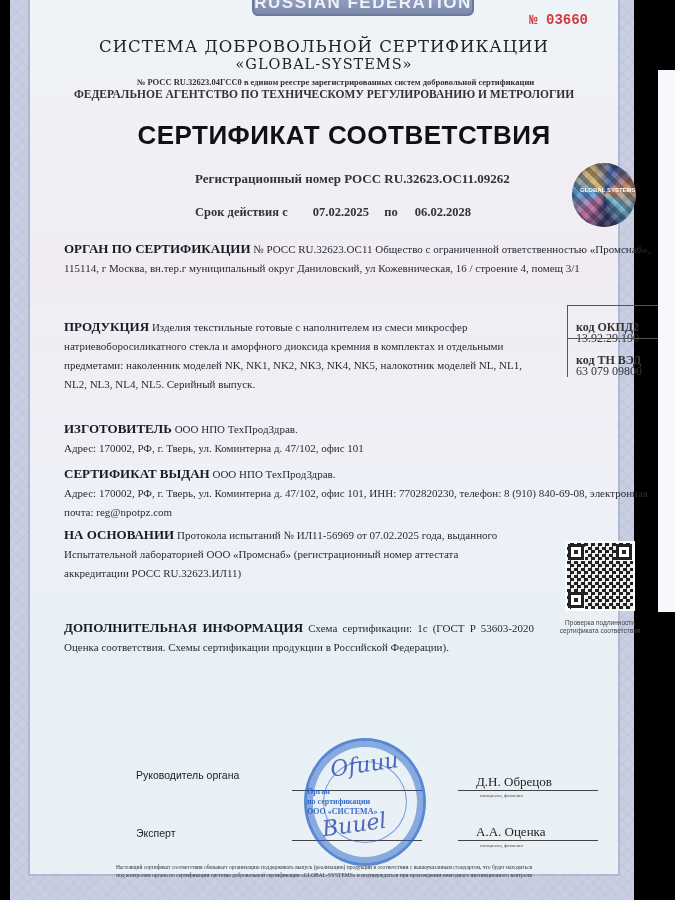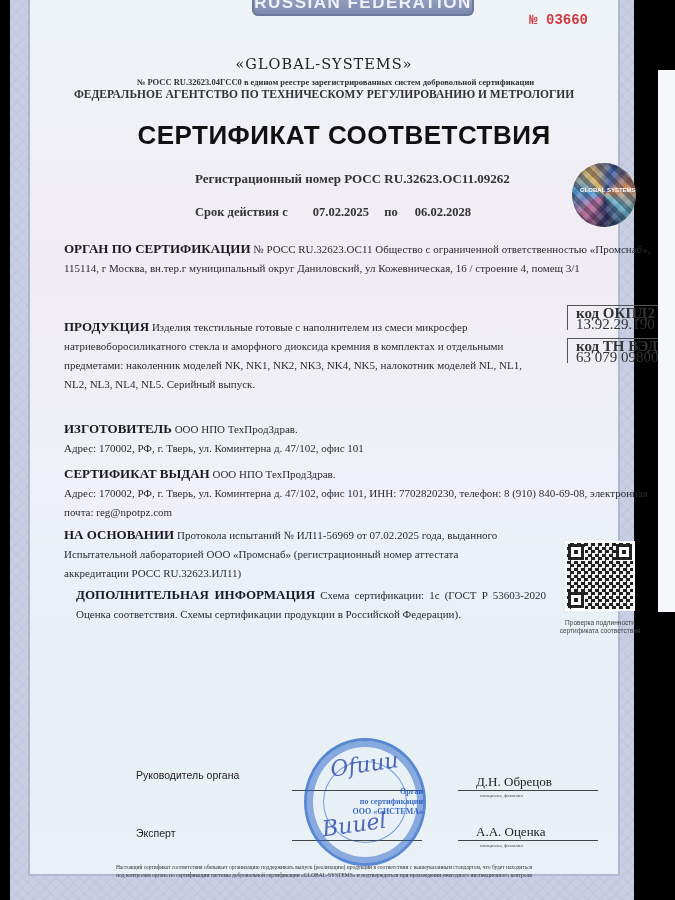--- a/index.html
+++ b/index.html
@@ -62,23 +62,23 @@
     .holo-text { position: absolute; left: 8px; top: 24px; font-size: 6px; color: #fff; font-family: "Liberation Sans", sans-serif; z-index: 2; font-weight: bold; }
 
     .section { position: absolute; left: 34px; font-size: 11px; line-height: 19px; color: #2a2a33; }
     .section .head { font-weight: bold; font-size: 13px; color: #1a1a22; }
     .sec-organ { top: 239px; width: 600px; }
     .sec-product { top: 317px; width: 480px; }
     .sec-docs { top: 374px; width: 560px; }
     .sec-maker { top: 419px; width: 560px; }
     .sec-issued { top: 464px; width: 600px; }
     .sec-basis { top: 525px; width: 460px; }
-    .sec-extra { top: 585px; width: 470px; text-align: justify; margin-left: 12px; }
-
-    .code-box { position: absolute; left: 537px; width: 95px; border-left: 1.5px solid #555; border-top: 1.5px solid #555; padding: 2px 0 0 8px; font-size: 15px; line-height: 11px; color: #333; }
+    .sec-extra { top: 618px; width: 470px; text-align: justify; }
+
+    .code-box { position: absolute; left: 537px; width: 95px; border-left: 1.5px solid #555; border-top: 1.5px solid #555; padding: 16px 0 0 8px; font-size: 12px; line-height: 11px; color: #333; }
     .code-box .lbl { font-weight: bold; }
     .code-okpd { top: 305px; }
     .code-tnved { top: 338px; }
 
     .qr { position: absolute; left: 535px; top: 541px; width: 70px; height: 70px; background:
       linear-gradient(#fff,#fff) 4px 4px / 14px 14px no-repeat,
       linear-gradient(#fff,#fff) 52px 4px / 14px 14px no-repeat,
       linear-gradient(#fff,#fff) 4px 52px / 14px 14px no-repeat,
       repeating-conic-gradient(#222 0 25%, #eee 0 50%) 0 0 / 7px 7px;
       border: 2px solid #fff;
@@ -92,34 +92,35 @@
     .sign-line-right { position: absolute; left: 428px; width: 140px; height: 1px; background: #444; }
     .sign-name { position: absolute; left: 446px; font-size: 13px; color: #222; }
     .sign-cap { position: absolute; left: 450px; font-size: 5px; color: #555; }
 
     .stamp {
       position: absolute; left: 274px; top: 738px; width: 122px; height: 128px; border-radius: 50%;
       border: 3px solid rgba(40,100,200,0.75);
       box-shadow: inset 0 0 0 4px rgba(255,255,255,0), inset 0 0 0 6px rgba(40,100,200,0.5);
     }
     .stamp-inner { position: absolute; left: 16px; top: 20px; right: 16px; bottom: 20px; border-radius: 50%; border: 1.5px solid rgba(40,100,200,0.6); }
-    .stamp-text { position: absolute; left: 0; right: 0; top: 46px; text-align: right; color: rgba(30,85,190,0.85); font-size: 8px; line-height: 10px; font-weight: bold; }
+    .stamp-text { position: absolute; left: 0; right: 0; top: 46px; text-align: left; color: rgba(30,85,190,0.85); font-size: 8px; line-height: 10px; font-weight: bold; }
     .signature { position: absolute; font-family: "DejaVu Serif", serif; font-style: italic; color: rgba(40,70,170,0.8); font-size: 22px; transform: rotate(-8deg); }
 
     .footer { position: absolute; left: 40px; right: 40px; top: 864px; text-align: center; font-size: 5.5px; line-height: 7.5px; color: #333; }
   </style>
 </head>
 <body>
 
 <div class="page">
   <div class="inner">
 
     <div class="banner">RUSSIAN FEDERATION</div>
     <div class="serial">№ 03660</div>
 
+    <div class="sys-title">СИСТЕМА ДОБРОВОЛЬНОЙ СЕРТИФИКАЦИИ</div>
     <div class="sys-name">«GLOBAL-SYSTEMS»</div>
     <div class="sys-reg">№ РОСС RU.32623.04ГСС0 в едином реестре зарегистрированных систем добровольной сертификации</div>
     <div class="sys-agency">ФЕДЕРАЛЬНОЕ АГЕНТСТВО ПО ТЕХНИЧЕСКОМУ РЕГУЛИРОВАНИЮ И МЕТРОЛОГИИ</div>
 
     <div class="cert-title">СЕРТИФИКАТ СООТВЕТСТВИЯ</div>
 
     <div class="reg-no">
       <span>Регистрационный номер</span>
       <span>РОСС RU.32623.ОС11.09262</span>
     </div>

